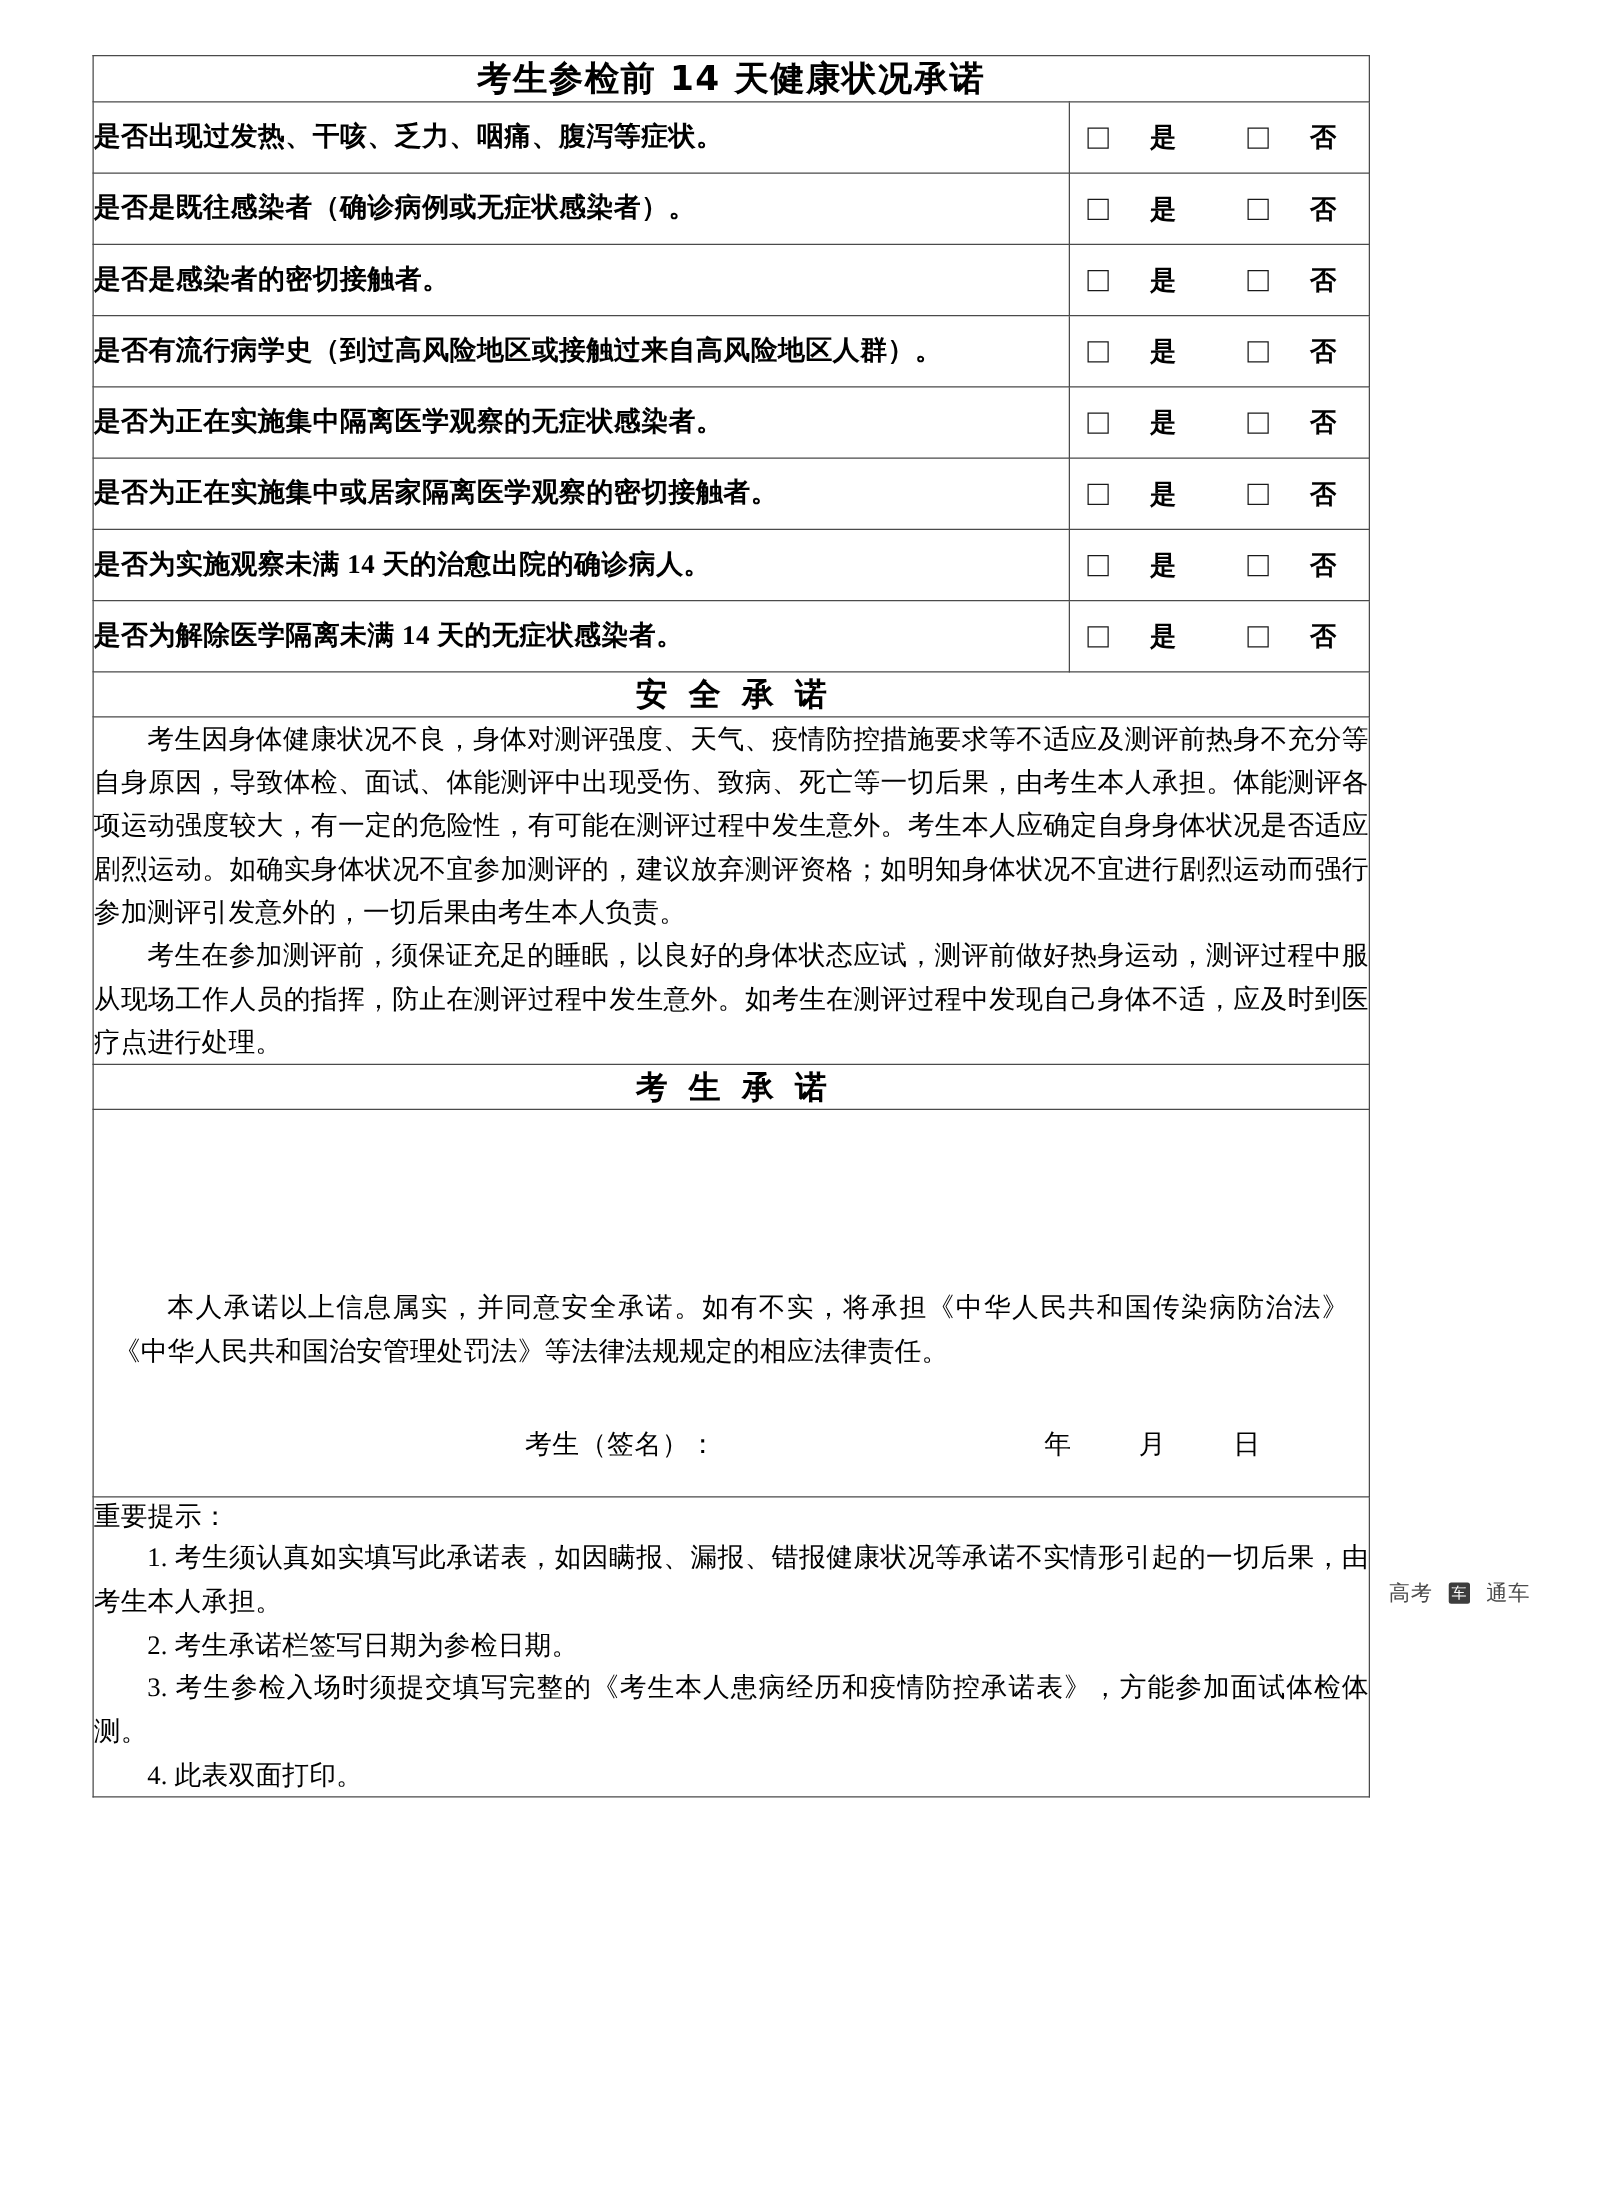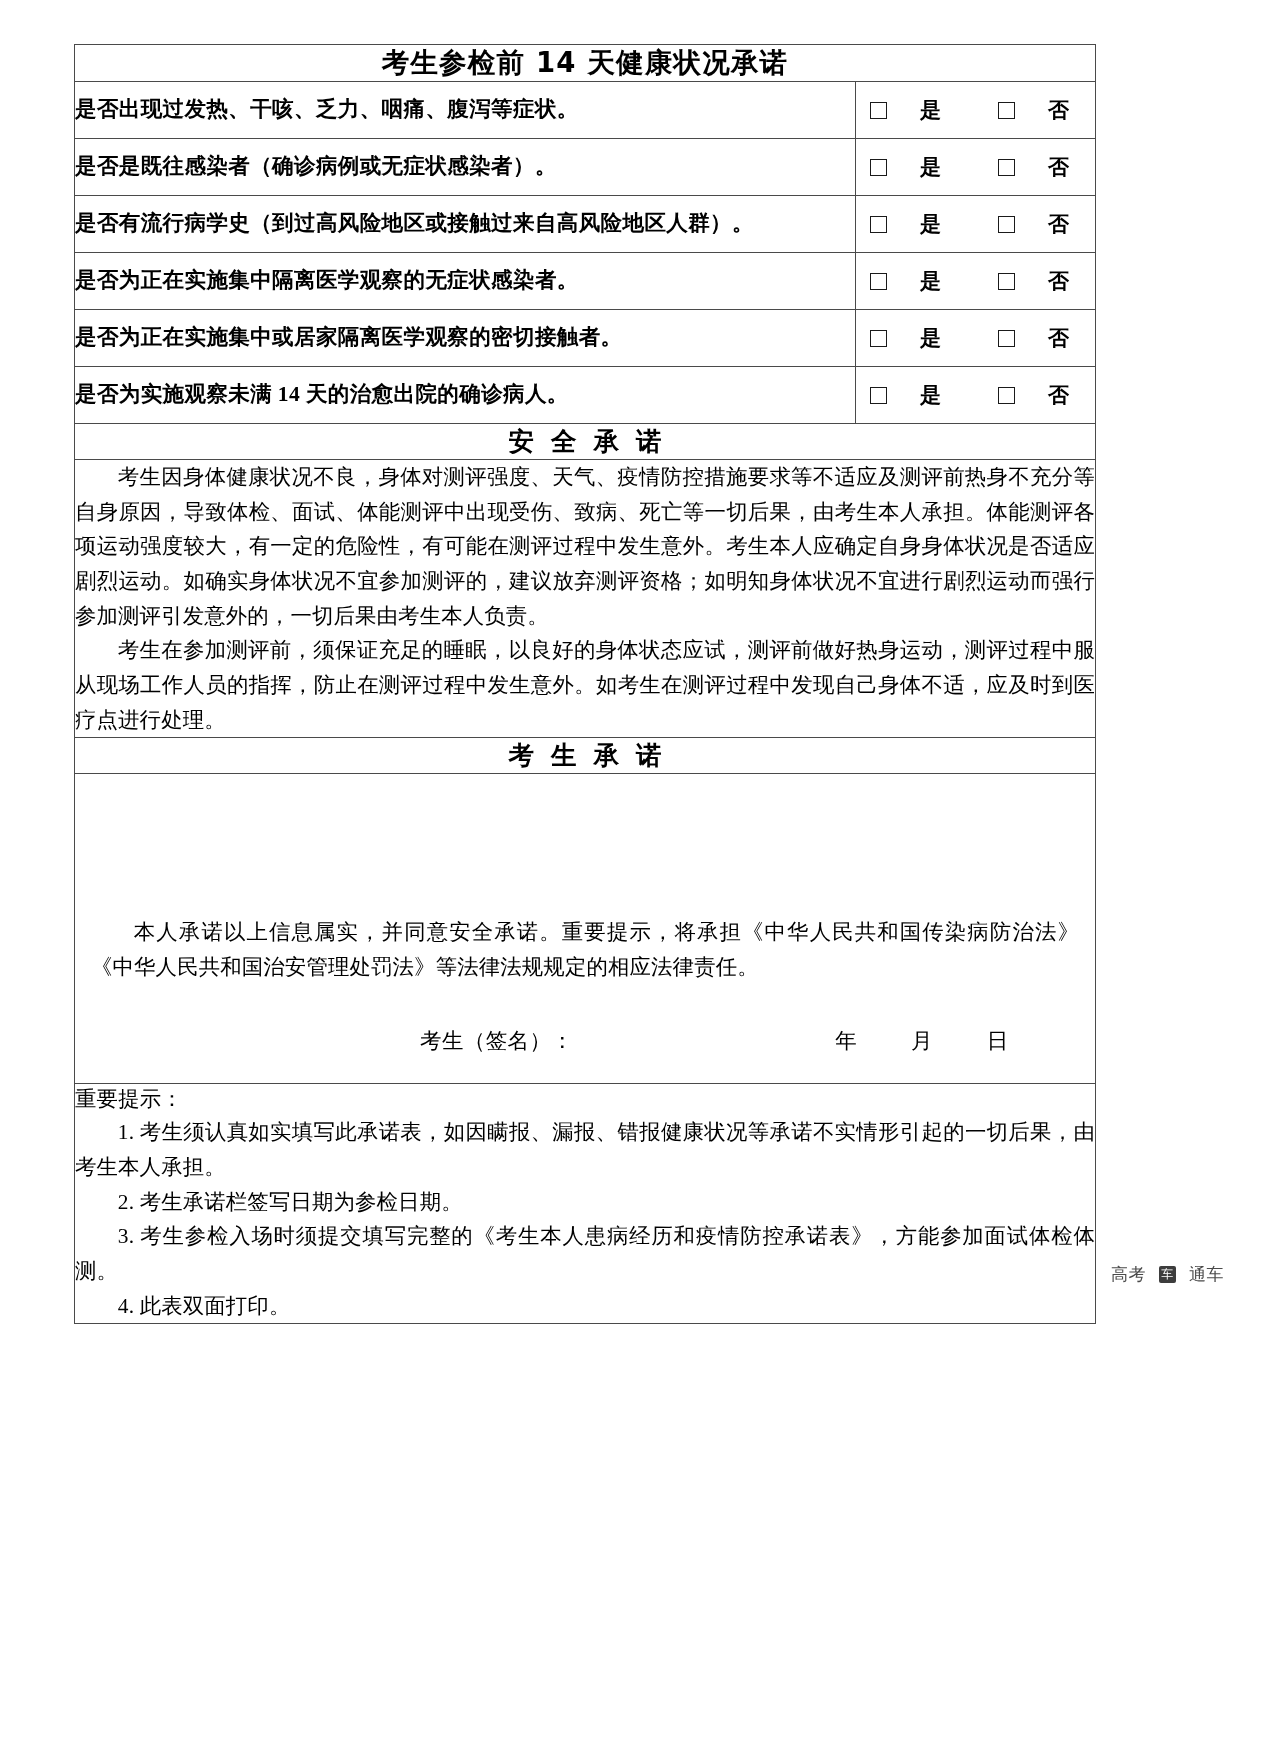--- a/index.html
+++ b/index.html
@@ -242,20 +242,35 @@
               <span class="ans-label">是</span>
             </span>
             <span class="ans-opt">
               <span class="chk"></span>
               <span class="ans-label">否</span>
             </span>
           </div>
         </td>
       </tr>
 
+      <tr class="q-row">
+        <td class="q-text">是否是感染者的密切接触者。</td>
+        <td class="q-ans">
+          <div class="ans-inner">
+            <span class="ans-opt first">
+              <span class="chk"></span>
+              <span class="ans-label">是</span>
+            </span>
+            <span class="ans-opt">
+              <span class="chk"></span>
+              <span class="ans-label">否</span>
+            </span>
+          </div>
+        </td>
+      </tr>
 
       <tr class="q-row">
         <td class="q-text">是否有流行病学史（到过高风险地区或接触过来自高风险地区人群）。</td>
         <td class="q-ans">
           <div class="ans-inner">
             <span class="ans-opt first">
               <span class="chk"></span>
               <span class="ans-label">是</span>
             </span>
             <span class="ans-opt">
@@ -307,20 +322,35 @@
               <span class="ans-label">是</span>
             </span>
             <span class="ans-opt">
               <span class="chk"></span>
               <span class="ans-label">否</span>
             </span>
           </div>
         </td>
       </tr>
 
+      <tr class="q-row">
+        <td class="q-text">是否为解除医学隔离未满 14 天的无症状感染者。</td>
+        <td class="q-ans">
+          <div class="ans-inner">
+            <span class="ans-opt first">
+              <span class="chk"></span>
+              <span class="ans-label">是</span>
+            </span>
+            <span class="ans-opt">
+              <span class="chk"></span>
+              <span class="ans-label">否</span>
+            </span>
+          </div>
+        </td>
+      </tr>
 
       <tr>
         <td class="section-head" colspan="2">
           <span class="section-head-text">安全承诺</span>
         </td>
       </tr>
 
       <tr>
         <td class="body-cell" colspan="2">
           <p class="para">考生因身体健康状况不良，身体对测评强度、天气、疫情防控措施要求等不适应及测评前热身不充分等自身原因，导致体检、面试、体能测评中出现受伤、致病、死亡等一切后果，由考生本人承担。体能测评各项运动强度较大，有一定的危险性，有可能在测评过程中发生意外。考生本人应确定自身身体状况是否适应剧烈运动。如确实身体状况不宜参加测评的，建议放弃测评资格；如明知身体状况不宜进行剧烈运动而强行参加测评引发意外的，一切后果由考生本人负责。</p>
@@ -329,21 +359,21 @@
       </tr>
 
       <tr>
         <td class="section-head" colspan="2">
           <span class="section-head-text">考生承诺</span>
         </td>
       </tr>
 
       <tr>
         <td class="commit-cell" colspan="2">
-          <p class="commit-para">本人承诺以上信息属实，并同意安全承诺。重要提示，将承担《中华人民共和国传染病防治法》《中华人民共和国治安管理处罚法》等法律法规规定的相应法律责任。</p>
+          <p class="commit-para">本人承诺以上信息属实，并同意安全承诺。如有不实，将承担《中华人民共和国传染病防治法》《中华人民共和国治安管理处罚法》等法律法规规定的相应法律责任。</p>
           <div class="sign-row">
             <span class="sign-label">考生（签名）：</span>
             <span class="sign-date">
               <span>年</span>
               <span>月</span>
               <span>日</span>
             </span>
           </div>
         </td>
       </tr>

